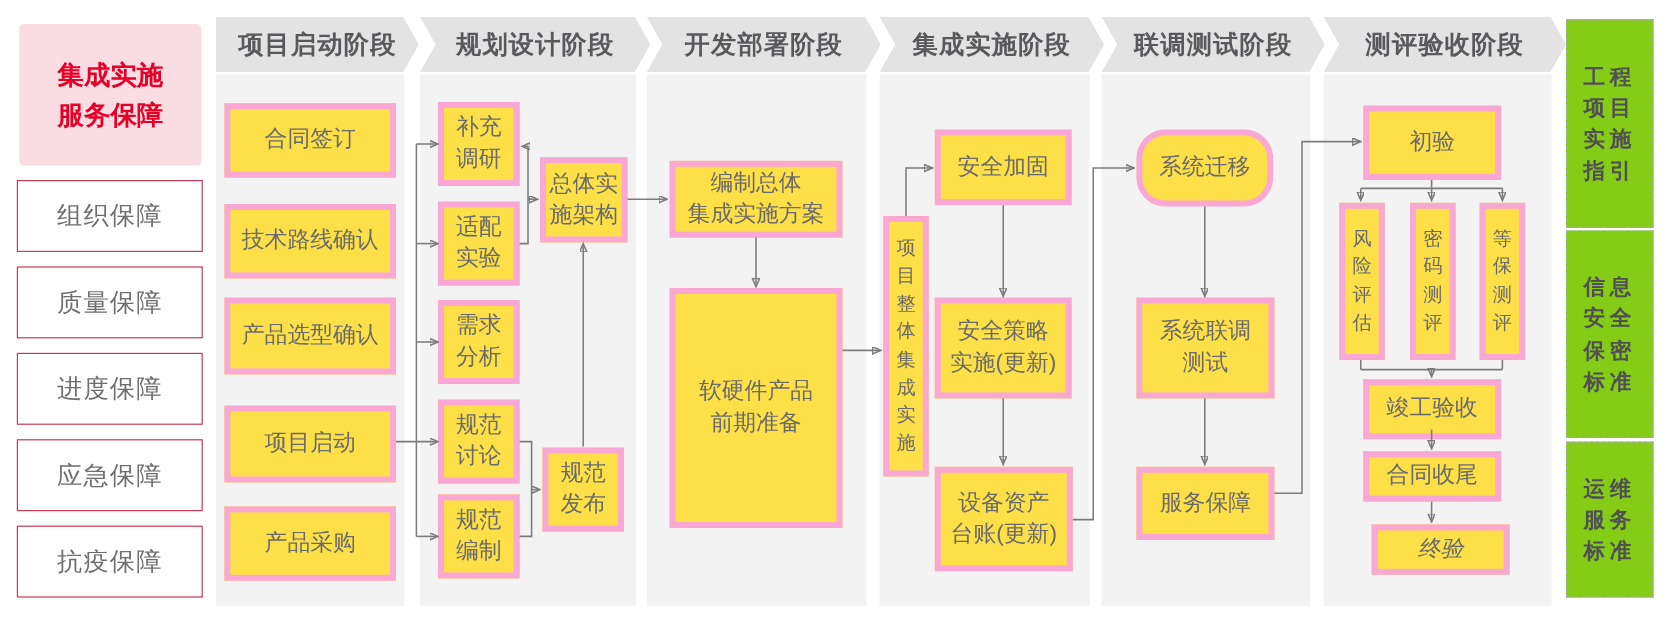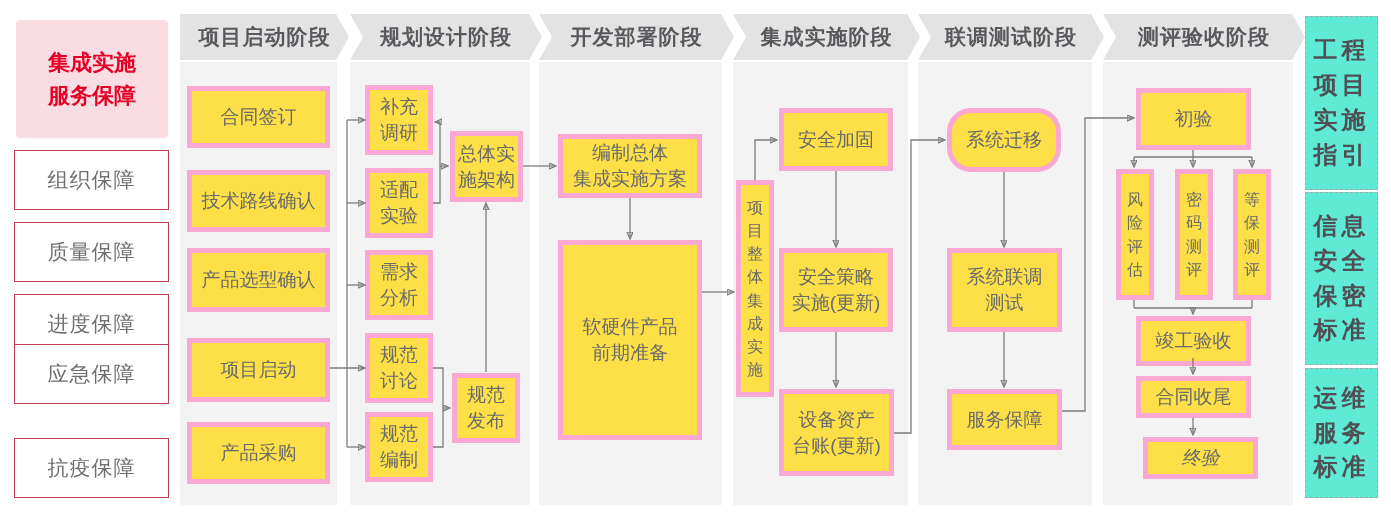--- a/index.html
+++ b/index.html
@@ -13,37 +13,37 @@
   .node{position:absolute;background:#fde047;border:5px solid #f9a8d4;box-sizing:border-box;
     display:flex;align-items:center;justify-content:center;text-align:center;
     color:#6b6a6b;font-size:19px;line-height:1.35;white-space:pre-line;z-index:3;}
   .vnode{word-break:break-all;white-space:normal;font-size:16px;line-height:1.45;padding:0 9px;}
   .side-title{position:absolute;left:16px;top:20px;width:152px;height:118px;background:#fadde2;
     border-radius:4px;color:#e60027;font-weight:bold;font-size:22px;line-height:1.5;
     display:flex;align-items:center;justify-content:center;text-align:center;white-space:pre-line;}
   .guarantee{position:absolute;left:14px;width:155px;height:60px;background:#fff;
     border:1px solid #c53a54;box-sizing:border-box;display:flex;align-items:center;
     justify-content:center;color:#6f6d6e;font-size:21px;letter-spacing:1px;}
-  .ref{position:absolute;left:1305px;width:73px;background:#5eead4;border:1px dashed #a9a9a9;
+  .ref{position:absolute;left:1305px;width:73px;background:#84cc16;border:1px dashed #a9a9a9;
     box-sizing:border-box;display:flex;align-items:center;justify-content:center;text-align:center;
-    color:#504f53;font-weight:bold;font-size:24px;line-height:1.45;letter-spacing:4px;white-space:pre-line;}
+    color:#504f53;font-weight:bold;font-size:18px;line-height:1.45;letter-spacing:4px;white-space:pre-line;}
   svg.connectors{position:absolute;left:0;top:0;z-index:4;pointer-events:none;}
   svg.connectors path{stroke:#7c7c7c;stroke-width:1.3;fill:none;}
 </style>
 </head>
 <body>
 
 <div id="canvas">
 
   <div class="side-title">集成实施
 服务保障</div>
   <div class="guarantee" style="top:150px;">组织保障</div>
   <div class="guarantee" style="top:222px;">质量保障</div>
   <div class="guarantee" style="top:294px;">进度保障</div>
-  <div class="guarantee" style="top:344px;">应急保障</div>
+  <div class="guarantee" style="top:366px;">应急保障</div>
   <div class="guarantee" style="top:438px;">抗疫保障</div>
 
   <div class="panel" style="left:180px;width:157px;"></div>
   <div class="panel" style="left:350px;width:180px;"></div>
   <div class="panel" style="left:539px;width:183px;"></div>
   <div class="panel" style="left:733px;width:175px;"></div>
   <div class="panel" style="left:918px;width:174px;"></div>
   <div class="panel" style="left:1103px;width:190px;"></div>
 
   <div class="stage-header arrow-first" style="left:180px;width:169px;">项目启动阶段</div>

